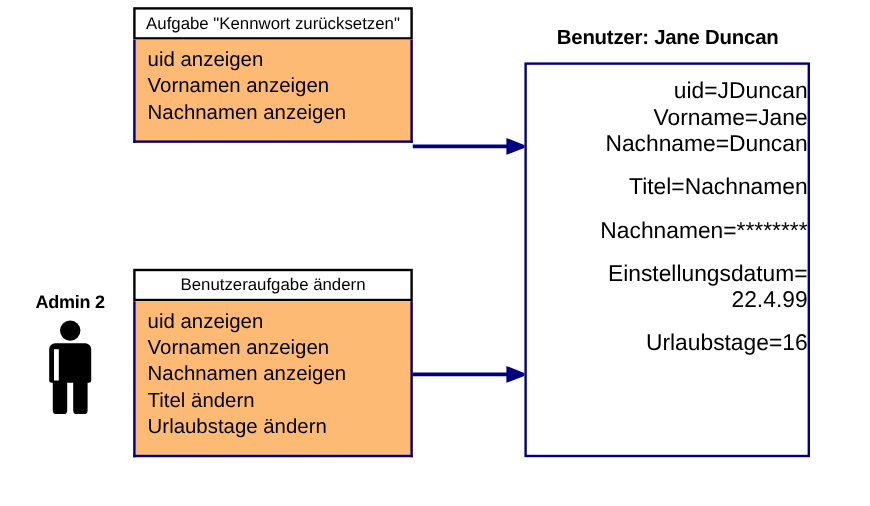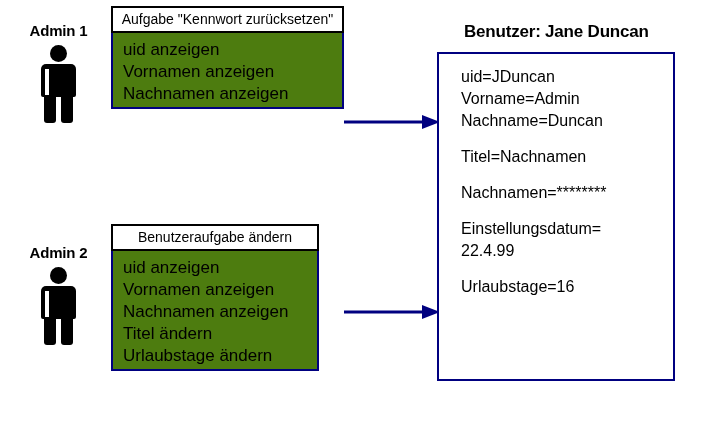--- a/index.html
+++ b/index.html
@@ -97,22 +97,22 @@
     background: #ffffff;
     text-align: center;
     font-size: 14px;
     line-height: 17px;
     padding: 3px 4px 3px 4px;
   }
   .task-body {
     box-sizing: border-box;
     border: 2px solid #000080;
     border-top: none;
-    background: #4d7c0f;
-    padding: 6px 0 2px 10px;
+    background: #fdba74;
+    padding: 6px 0 12px 10px;
   }
   .task-item {
     font-size: 17px;
     line-height: 22px;
     white-space: pre-line;
   }
 
   
   .user-title {
     position: absolute;
@@ -123,49 +123,40 @@
     white-space: nowrap;
   }
   .user-box {
     position: absolute;
     box-sizing: border-box;
     border: 2px solid #000080;
     background: #ffffff;
     padding: 12px 0 0 22px;
   }
   .user-line {
-    font-size: 16px;
+    font-size: 19px;
     line-height: 22px;
     white-space: nowrap;
+    text-align: right;
   }
   .user-gap {
     height: 14px;
   }
 
   
   .arrow-svg {
     position: absolute;
     overflow: visible;
   }
 </style>
 </head>
 <body>
 
 <div class="canvas">
 
-  <div class="actor" style="left:6px; top:22px;">
-    <div class="actor-label">Admin 1</div>
-    <div class="actor-figure">
-      <div class="fig-head"></div>
-      <div class="fig-body"></div>
-      <div class="fig-arm"></div>
-      <div class="fig-leg-l"></div>
-      <div class="fig-leg-r"></div>
-    </div>
-  </div>
 
   <div class="actor" style="left:6px; top:232px;margin-top:12px;">
     <div class="actor-label">Admin 2</div>
     <div class="actor-figure">
       <div class="fig-head"></div>
       <div class="fig-body"></div>
       <div class="fig-arm"></div>
       <div class="fig-leg-l"></div>
       <div class="fig-leg-r"></div>
     </div>
@@ -174,21 +165,21 @@
   <div class="task-box" style="left:111px; top:6px; width:233px;">
     <div class="task-header">Aufgabe
 "Kennwort zurücksetzen"</div>
     <div class="task-body">
       <div class="task-item">uid anzeigen</div>
       <div class="task-item">Vornamen anzeigen</div>
       <div class="task-item">Nachnamen anzeigen</div>
     </div>
   </div>
 
-  <div class="task-box" style="left:111px; top:224px; width:208px;">
+  <div class="task-box" style="left:111px; top:224px; width:233px;">
     <div class="task-header">Benutzeraufgabe ändern</div>
     <div class="task-body">
       <div class="task-item">uid anzeigen</div>
       <div class="task-item">Vornamen anzeigen</div>
       <div class="task-item">Nachnamen anzeigen</div>
       <div class="task-item">Titel ändern</div>
       <div class="task-item">Urlaubstage ändern</div>
     </div>
   </div>
 
@@ -199,21 +190,21 @@
 
   <svg class="arrow-svg" style="left:344px; top:302px;" width="96" height="20" viewBox="0 0 96 20">
     <line x1="0" y1="10" x2="82" y2="10" stroke="#000080" stroke-width="3"></line>
     <polygon points="78,3 96,10 78,17" fill="#000080"></polygon>
   </svg>
 
   <div class="user-title" style="left:464px; top:22px;">Benutzer: Jane Duncan</div>
 
   <div class="user-box" style="left:437px; top:52px; width:238px; height:329px;">
     <div class="user-line">uid=JDuncan</div>
-    <div class="user-line">Vorname=Admin</div>
+    <div class="user-line">Vorname=Jane</div>
     <div class="user-line">Nachname=Duncan</div>
     <div class="user-gap"></div>
     <div class="user-line">Titel=Nachnamen</div>
     <div class="user-gap"></div>
     <div class="user-line">Nachnamen=********</div>
     <div class="user-gap"></div>
     <div class="user-line">Einstellungsdatum=</div>
     <div class="user-line">22.4.99</div>
     <div class="user-gap"></div>
     <div class="user-line">Urlaubstage=16</div>

